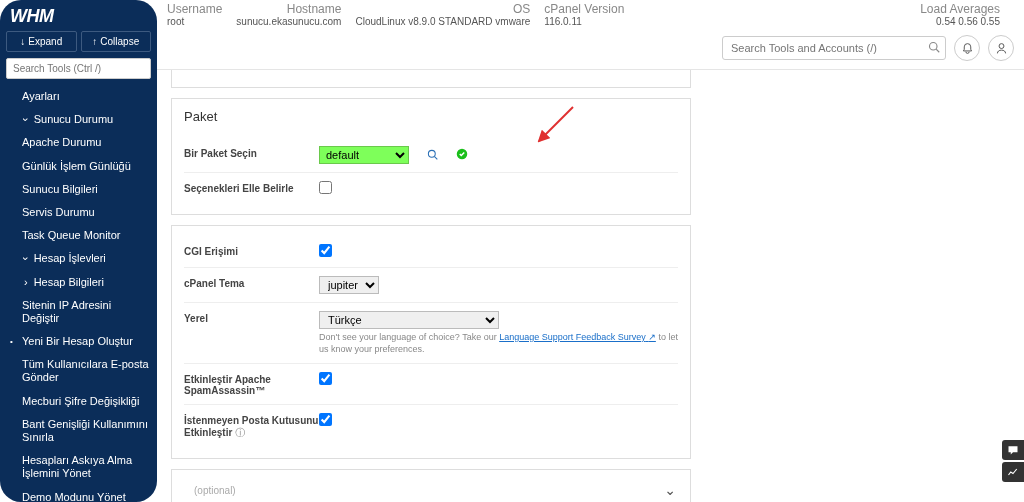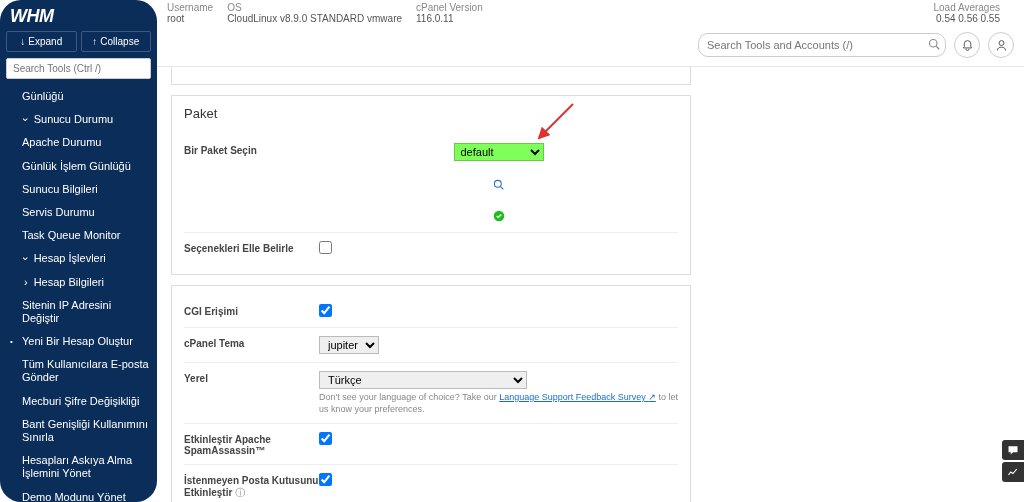--- a/index.html
+++ b/index.html
@@ -15,42 +15,42 @@
 .nav-item { display: flex; align-items: center; padding: 5px 8px 5px 22px; cursor: pointer; line-height: 1.2; position: relative; }
 .nav-item.cat { padding-left: 24px; font-weight: 400; }
 .nav-item.cat::before { content: "›"; display: inline-block; margin-right: 6px; font-size: 11px; transform: rotate(0deg); }
 .nav-item.cat.open::before { transform: rotate(90deg); }
 .nav-item.sub { padding-left: 22px; }
 .nav-item.bullet::before { content: "•"; position: absolute; left: 10px; font-size: 8px; }
 .main { flex: 1; display: flex; flex-direction: column; background: #fff; }
 .topbar { border-bottom: 1px solid #e5e5e5; }
 .info-row { display: flex; font-size: 9px; color: #555; padding: 2px 10px 0; gap: 0; }
 .info-col { margin-right: 14px; }
-.info-col .lbl { color: #888; font-size: 10px; }
+.info-col .lbl { color: #888; font-size: 12px; text-align: right; }
 .info-col .val { font-size: 10px; }
 .load { margin-left: auto; text-align: right; }
 .search-row { display: flex; align-items: center; padding: 8px 10px; gap: 8px; }
 .tool-search { margin-left: auto; position: relative; }
-.tool-search input { width: 248px; padding: 5px 26px 5px 8px; border: 1px solid #ccc; border-radius: 10px; font-size: 11px; }
+.tool-search input { width: 224px; padding: 5px 26px 5px 8px; border: 1px solid #ccc; border-radius: 3px; font-size: 11px; }
 .tool-search .sicon { position: absolute; right: 6px; top: 5px; color: #888; font-size: 12px; }
 .circ-btn { width: 26px; height: 26px; border: 1px solid #ccc; border-radius: 50%; background: #fff; display: flex; align-items: center; justify-content: center; font-size: 12px; color: #555; cursor: pointer; }
 .content { flex: 1; overflow-y: auto; padding: 0 14px 10px; background: #fff; }
 .panel { border: 1px solid #ddd; margin: 10px 0; max-width: 520px; }
 .panel-hdr { padding: 10px 12px; font-size: 13px; color: #333; }
 .panel-body { padding: 4px 12px 10px; }
 .field-row { display: flex; align-items: flex-start; padding: 8px 0; border-top: 1px solid #eee; font-size: 11px; }
 .field-row:first-child { border-top: none; }
 .field-lbl { width: 135px; font-weight: 600; color: #444; font-size: 10px; padding-top: 2px; }
 .field-ctrl { flex: 1; }
 .sel-green { background: #7eff5a; border: 1px solid #6ac94b; padding: 1px 2px; font-size: 11px; width: 90px; }
 .sel-plain { border: 1px solid #bbb; padding: 1px 4px; font-size: 11px; }
-.sel-lang { border: 1px solid #bbb; padding: 1px 4px; font-size: 11px; width: 208px; }
+.sel-lang { border: 1px solid #bbb; padding: 1px 4px; font-size: 11px; width: 180px; }
 .help-txt { font-size: 9px; color: #888; margin-top: 3px; line-height: 1.3; }
 .help-txt a { color: #1a6fc9; }
-.inline-ctrls { display: inline-flex; align-items: center; gap: 18px; flex-direction: column; }
+.inline-ctrls { display: inline-flex; align-items: center; gap: 18px; }
 .mini-ic { font-size: 11px; cursor: pointer; }
 .collapse-hdr { display: flex; align-items: center; padding: 12px 14px; font-size: 13px; color: #333; cursor: pointer; }
 .collapse-hdr .opt { font-size: 10px; color: #aaa; margin-left: 8px; }
 .collapse-hdr .chev { margin-left: auto; font-size: 14px; color: #555; }
 .arrow-annot { position: absolute; pointer-events: none; }
 .float-btns { position: fixed; right: 0; bottom: 20px; display: flex; flex-direction: column; gap: 2px; }
 .float-btn { width: 22px; height: 20px; background: #333; color: #fff; font-size: 11px; display: flex; align-items: center; justify-content: center; border-radius: 3px 0 0 3px; cursor: pointer; }
 input[type=checkbox] { cursor: pointer; }
 .nav::-webkit-scrollbar, .content::-webkit-scrollbar { width: 6px; }
 .nav::-webkit-scrollbar-thumb, .content::-webkit-scrollbar-thumb { background: #ccc; }
@@ -68,21 +68,21 @@
         </button>
       <button class="exp-btn">
           <span>↑</span>
           <span>Collapse</span>
         </button>
     </div>
     <div class="side-search">
       <input type="text" placeholder="Search Tools (Ctrl /)" style="">
     </div>
     <div class="nav" id="nav">
-        <div class="nav-item sub">Günlüğü</div>
+        <div class="nav-item sub">Ayarları</div>
         <div class="nav-item cat open">Sunucu Durumu</div>
         <div class="nav-item sub">Apache Durumu</div>
         <div class="nav-item sub">Günlük İşlem Günlüğü</div>
         <div class="nav-item sub">Sunucu Bilgileri</div>
         <div class="nav-item sub">Servis Durumu</div>
         <div class="nav-item sub">Task Queue Monitor</div>
         <div class="nav-item cat open">Hesap İşlevleri</div>
         <div class="nav-item cat">Hesap Bilgileri</div>
         <div class="nav-item sub">Sitenin IP Adresini Değiştir</div>
         <div class="nav-item sub bullet">Yeni Bir Hesap Oluştur</div>
@@ -93,20 +93,24 @@
         <div class="nav-item sub">Demo Modunu Yönet</div>
       </div>
   </div>
 
   <div class="main">
     <div class="topbar">
       <div class="info-row">
         <div class="info-col">
             <div class="lbl">Username</div>
             <div class="val">root</div>
+          </div>
+        <div class="info-col">
+            <div class="lbl">Hostname</div>
+            <div class="val">sunucu.ekasunucu.com</div>
           </div>
         <div class="info-col">
             <div class="lbl">OS</div>
             <div class="val">CloudLinux v8.9.0 STANDARD vmware</div>
           </div>
         <div class="info-col">
             <div class="lbl">cPanel Version</div>
             <div class="val">116.0.11</div>
           </div>
         <div class="info-col load">

